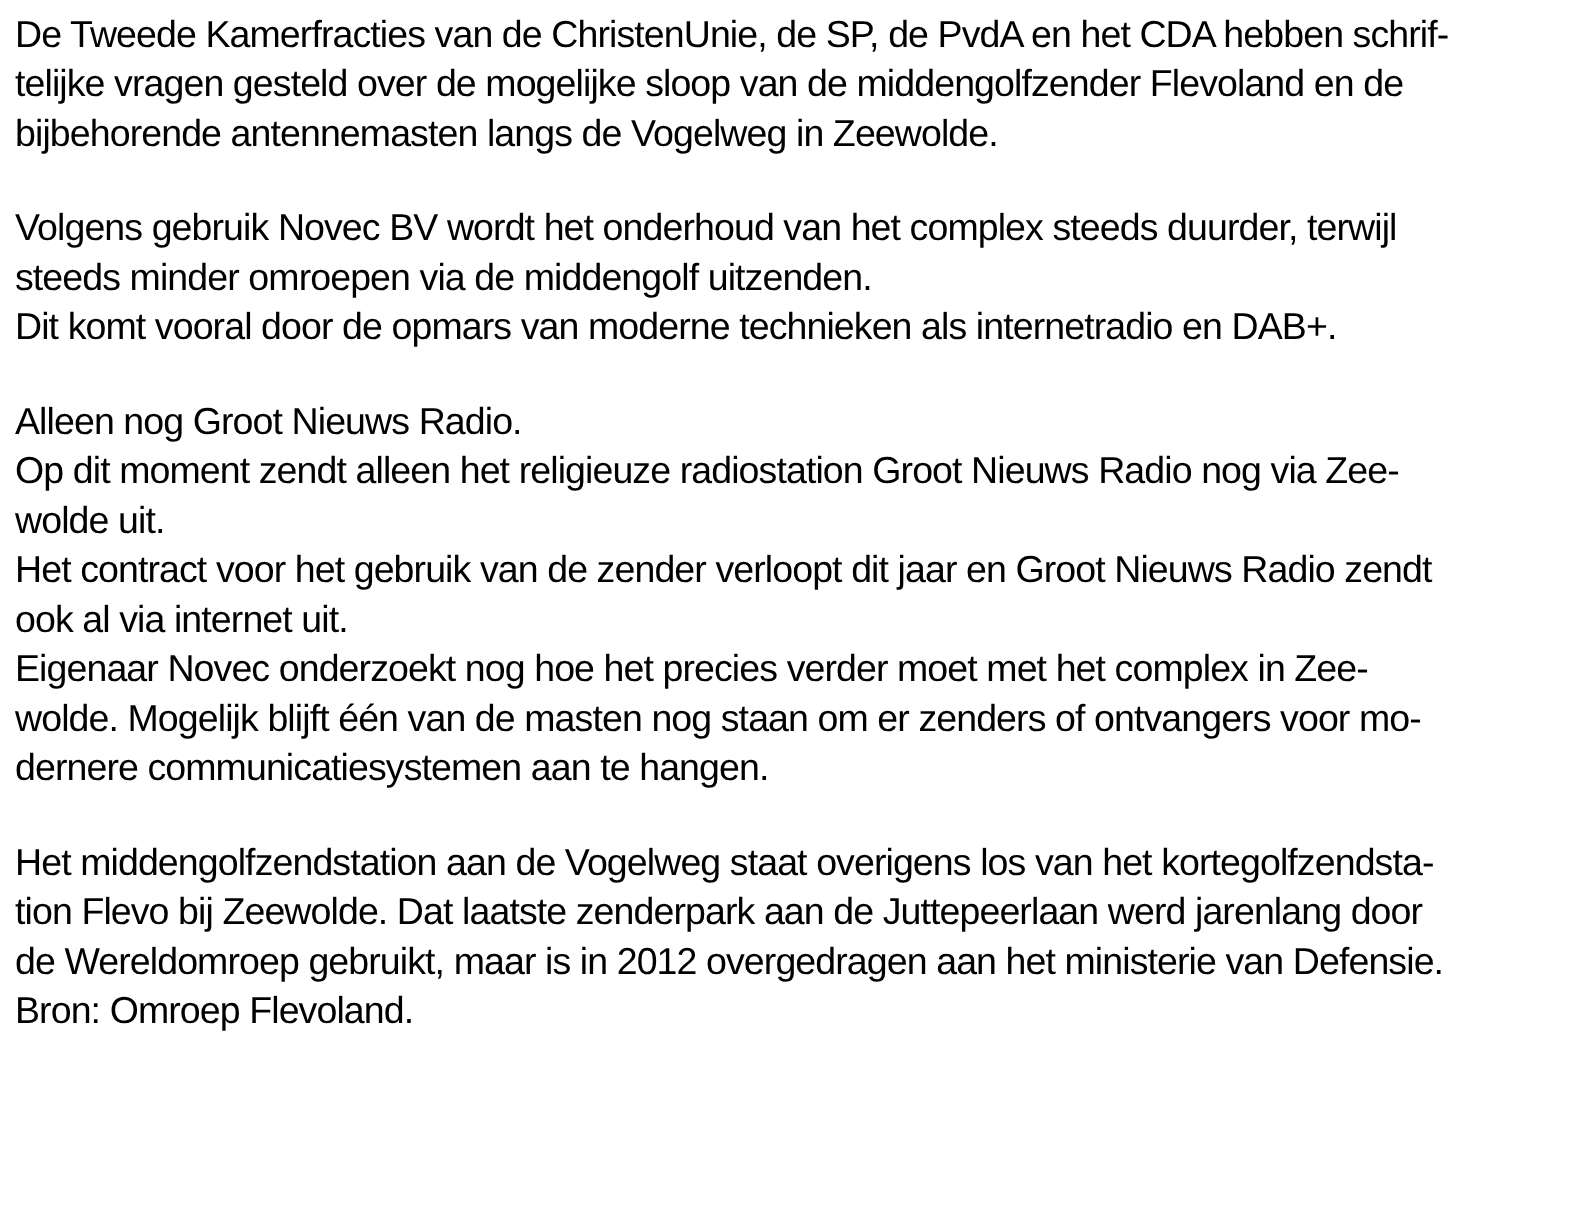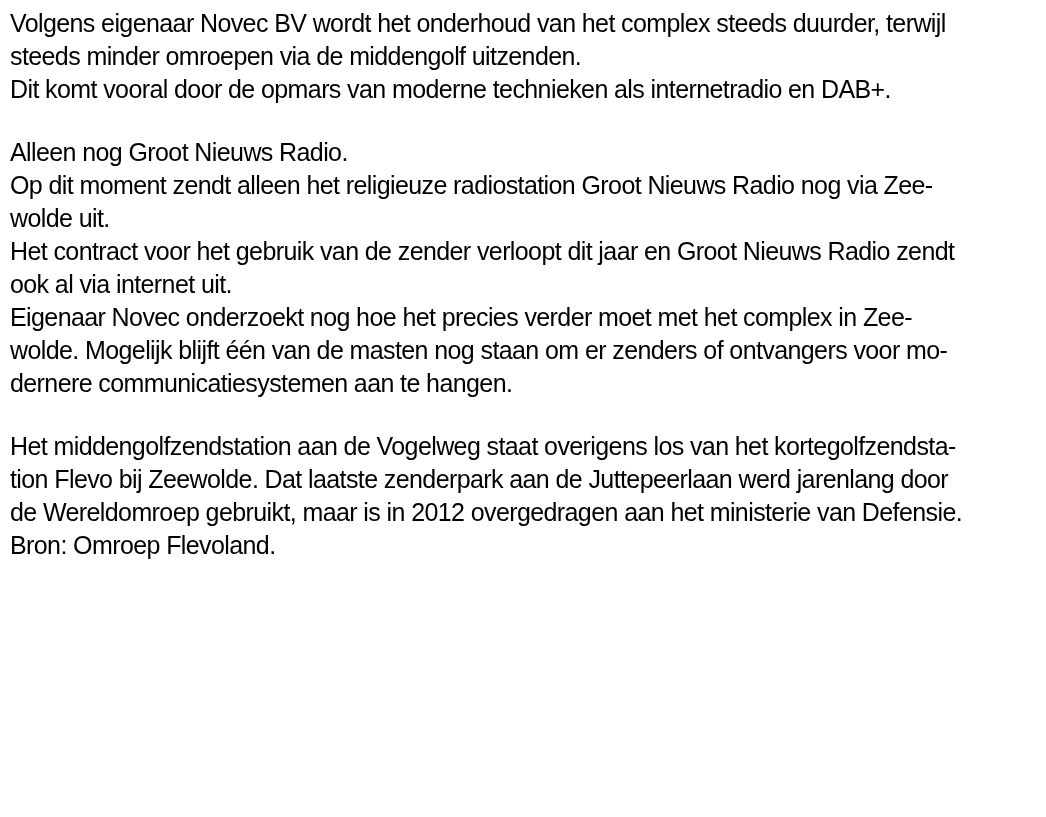--- a/index.html
+++ b/index.html
@@ -26,21 +26,24 @@
     font-stretch: condensed;
   }
   .para:last-child {
     margin-bottom: 0;
   }
 </style>
 </head>
 <body>
 
 <main class="page">
-  <p class="para">Volgens eigenaar Novec BV wordt het onderhoud van het complex steeds duurder, terwijl
+  <p class="para">De Tweede Kamerfracties van de ChristenUnie, de SP, de PvdA en het CDA hebben schrif-
+telijke vragen gesteld over de mogelijke sloop van de middengolfzender Flevoland en de
+bijbehorende antennemasten langs de Vogelweg in Zeewolde.</p>
+  <p class="para">Volgens gebruik Novec BV wordt het onderhoud van het complex steeds duurder, terwijl
 steeds minder omroepen via de middengolf uitzenden.
 Dit komt vooral door de opmars van moderne technieken als internetradio en DAB+.</p>
   <p class="para">Alleen nog Groot Nieuws Radio.
 Op dit moment zendt alleen het religieuze radiostation Groot Nieuws Radio nog via Zee-
 wolde uit.
 Het contract voor het gebruik van de zender verloopt dit jaar en Groot Nieuws Radio zendt
 ook al via internet uit.
 Eigenaar Novec onderzoekt nog hoe het precies verder moet met het complex in Zee-
 wolde. Mogelijk blijft één van de masten nog staan om er zenders of ontvangers voor mo-
 dernere communicatiesystemen aan te hangen.</p>

